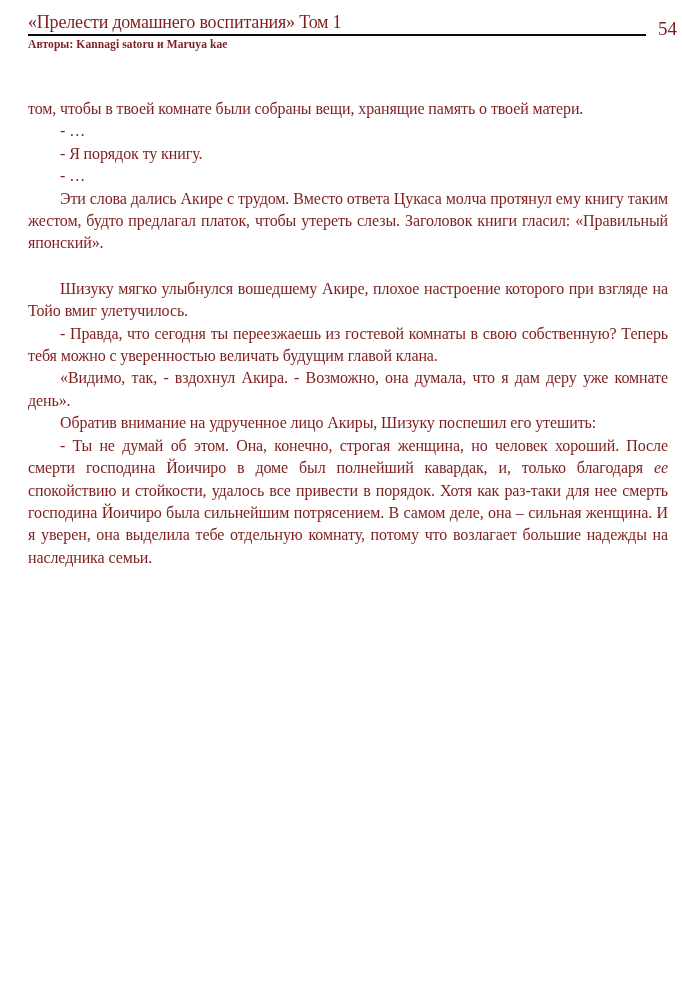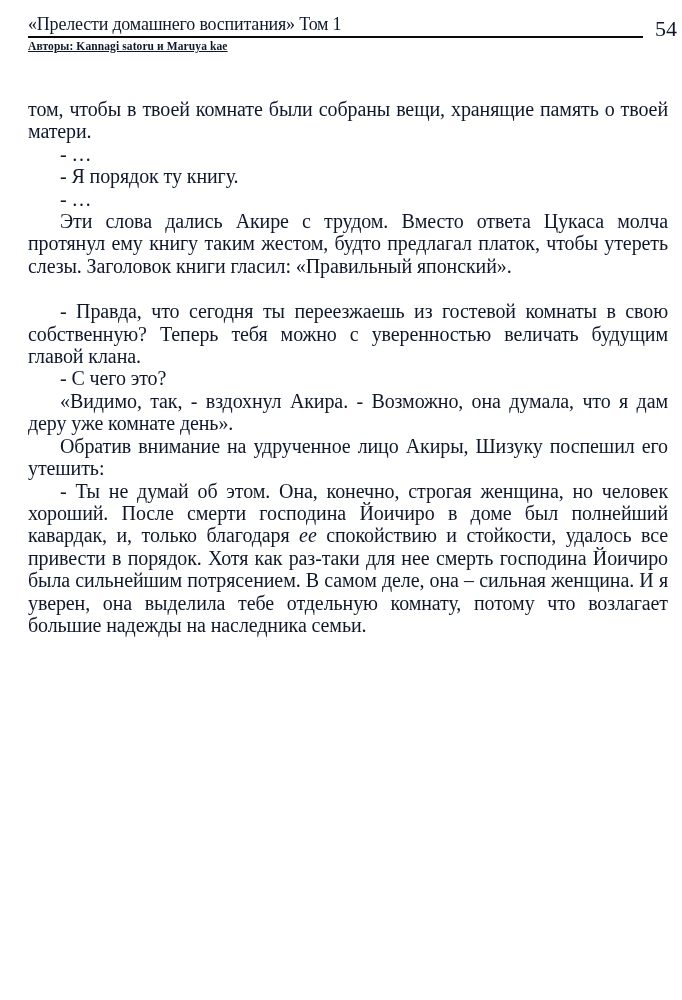--- a/index.html
+++ b/index.html
@@ -8,21 +8,21 @@
     padding: 0;
     background: #ffffff;
   }
   .page {
     position: relative;
     width: 682px;
     height: 1000px;
     background: #ffffff;
     overflow: hidden;
     font-family: "Liberation Serif", "DejaVu Serif", serif;
-    color: #0f172a;
+    color: #7f1d1d;
   }
   
   .header {
     position: absolute;
     left: 28px;
     right: 5px;
     top: 12px;
   }
   .header-row {
     display: flex;
@@ -33,39 +33,38 @@
     border-bottom: 2px solid #0a0a0a;
     padding-bottom: 1px;
     font-size: 18px;
     letter-spacing: -0.2px;
     white-space: nowrap;
     overflow: hidden;
   }
   .page-number {
     flex: 0 0 auto;
     padding-left: 12px;
-    font-size: 22px;
+    font-size: 19px;
     position: relative;
     top: 4px;
     text-align: right;
   }
   .authors {
     margin-top: 2px;
     font-size: 11.5px;
     font-weight: bold;
     letter-spacing: 0.1px;
-    text-decoration: underline;
   }
   
   .doc-body {
     position: absolute;
     left: 28px;
     top: 98px;
     width: 640px;
-    font-size: 20px;
+    font-size: 16px;
     line-height: 22.4px;
     text-align: justify;
     letter-spacing: -0.1px;
   }
   .doc-body p {
     margin: 0;
     padding: 0;
   }
   .doc-body p.indent {
     text-indent: 32px;
@@ -92,20 +91,20 @@
     <div class="authors">Авторы: Kannagi satoru и Maruya kae</div>
   </div>
 
   <div class="doc-body">
       <p class="noindent">том, чтобы в твоей комнате были собраны вещи, хранящие память о твоей матери.</p>
       <p class="indent">- …</p>
       <p class="indent">- Я порядок ту книгу.</p>
       <p class="indent">- …</p>
       <p class="indent">Эти слова дались Акире с трудом. Вместо ответа Цукаса молча протянул ему книгу таким жестом, будто предлагал платок, чтобы утереть слезы. Заголовок книги гласил: «Правильный японский».</p>
       <p class="blank"></p>
+      <p class="indent">Шизуку мягко улыбнулся вошедшему Акире, плохое настроение которого при взгляде на Тойо вмиг улетучилось.</p>
       <p class="indent">- Правда, что сегодня ты переезжаешь из гостевой комнаты в свою собственную? Теперь тебя можно с уверенностью величать будущим главой клана.</p>
-      <p class="indent">- С чего это?</p>
       <p class="indent">«Видимо, так, - вздохнул Акира. - Возможно, она думала, что я дам деру уже комнате день».</p>
       <p class="indent">Обратив внимание на удрученное лицо Акиры, Шизуку поспешил его утешить:</p>
       <p class="indent">- Ты не думай об этом. Она, конечно, строгая женщина, но человек хороший. После смерти господина Йоичиро в доме был полнейший кавардак, и, только благодаря <em>ее</em> спокойствию и стойкости, удалось все привести в порядок. Хотя как раз-таки для нее смерть господина Йоичиро была сильнейшим потрясением. В самом деле, она – сильная женщина. И я уверен, она выделила тебе отдельную комнату, потому что возлагает большие надежды на наследника семьи.</p>
     </div>
 
 </div>
 
 </body></html>

